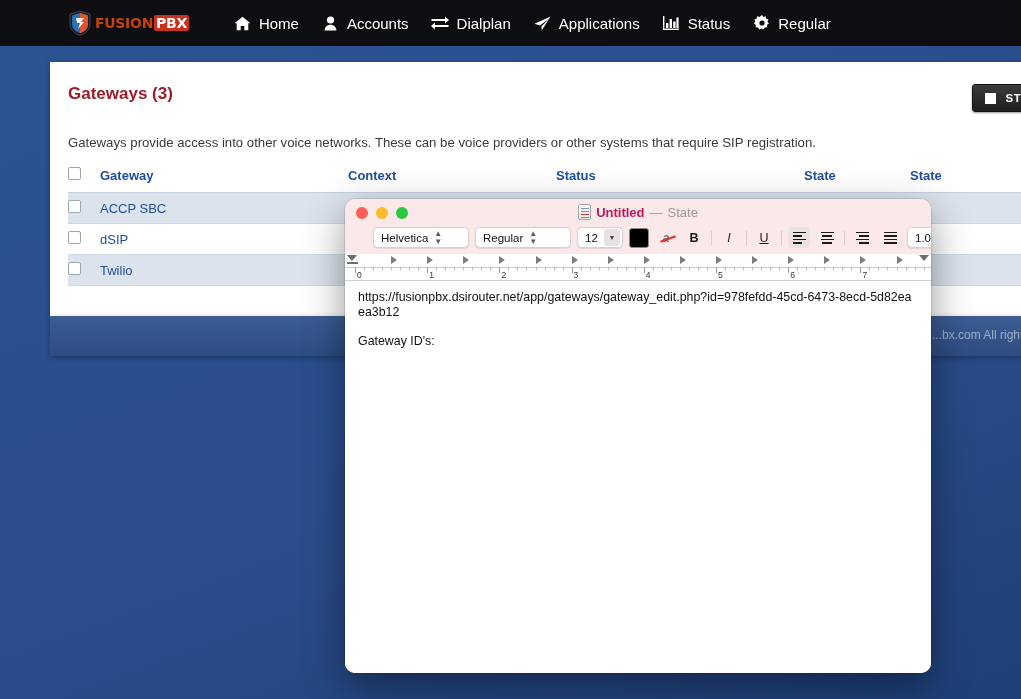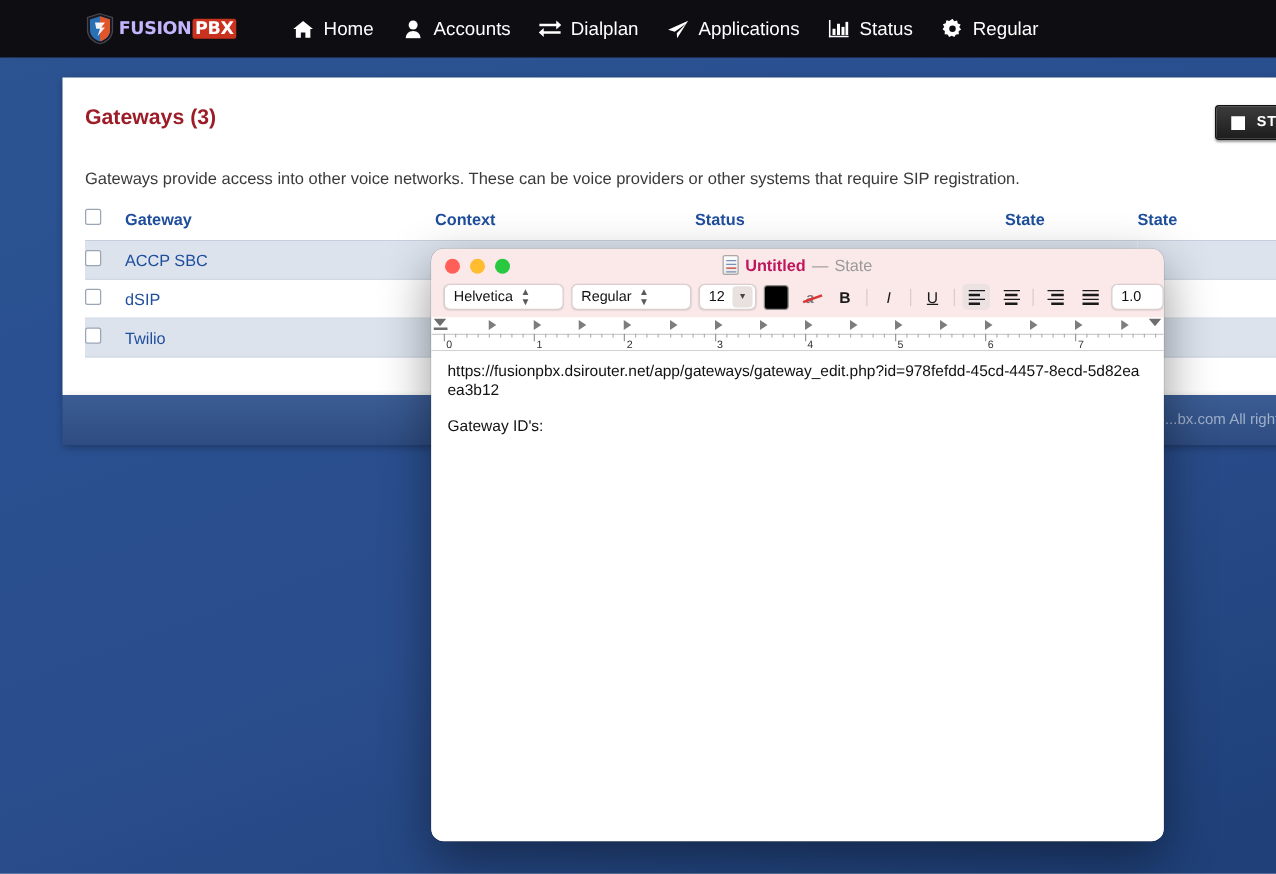--- a/index.html
+++ b/index.html
@@ -24,21 +24,21 @@
   #navbar-logo {
     display: flex; align-items: center;
     margin-left: 68px; margin-right: 44px;
     height: 30px;
   }
   .logo-shield {
     width: 24px; height: 26px; position: relative; margin-right: 3px;
   }
   .logo-shield svg { display: block; }
   .logo-word { font-size: 14px; font-weight: bold; letter-spacing: -0.3px; font-family: "DejaVu Sans", sans-serif; }
-  .logo-fusion { color: #c4b5fd; margin-top: 28px; }
+  .logo-fusion { color: #c2410c; margin-top: 28px; }
   .logo-pbx {
     color: #ffffff; background: #c8321e; padding: 0 2px;
     border-radius: 2px; margin-left: 1px;
   }
   .nav-item {
     display: flex; align-items: center;
     color: #ffffff; font-size: 15px;
     margin-right: 22px; cursor: pointer;
     white-space: nowrap;
   }
@@ -174,21 +174,21 @@
   #te-doc-icon::after {
     content: ""; position: absolute; left: 2px; top: 3px;
     width: 8px; height: 1px; background: #7a8fb5;
     box-shadow: 0 3px 0 #7a8fb5, 0 6px 0 #c0392b, 0 9px 0 #7a8fb5;
   }
   .te-title-name { font-weight: bold; color: #be185d; }
   .te-title-dash { color: #9a9a9a; }
   .te-title-edited { color: #9a9a9a; }
 
   #te-toolbar {
-    position: absolute; left: 10px; top: 28px;
+    position: absolute; left: 28px; top: 28px;
     display: flex; align-items: center; gap: 6px;
   }
   .te-select {
     background: #ffffff;
     border: 1px solid #d9cfcf;
     border-radius: 5px;
     height: 21px;
     display: flex; align-items: center;
     padding: 0 4px 0 7px;
     font-size: 11.5px; color: #111;
@@ -605,19 +605,19 @@
       <div class="tab-marker" style="left: 334.9px;"></div>
       <div class="tab-marker" style="left: 371px;"></div>
       <div class="tab-marker" style="left: 407.1px;"></div>
       <div class="tab-marker" style="left: 443.2px;"></div>
       <div class="tab-marker" style="left: 479.3px;"></div>
       <div class="tab-marker" style="left: 515.4px;"></div>
       <div class="tab-marker" style="left: 551.5px;"></div>
     </div>
 
   <div id="te-body">
-    <div class="te-para">https://fusionpbx.dsirouter.net/app/gateways/gateway_edit.php?id=978fefdd-45cd-4457-8ecd-5d82eaea3b12</div>
+    <div class="te-para">https://fusionpbx.dsirouter.net/app/gateways/gateway_edit.php?id=978fefdd-45cd-6473-8ecd-5d82eaea3b12</div>
     <div class="te-blank"></div>
     <div class="te-para">Gateway ID's:</div>
     <div class="te-blank"></div>
     <div id="te-scroll-track"></div>
   </div>
 </div>
 
 </body></html>

